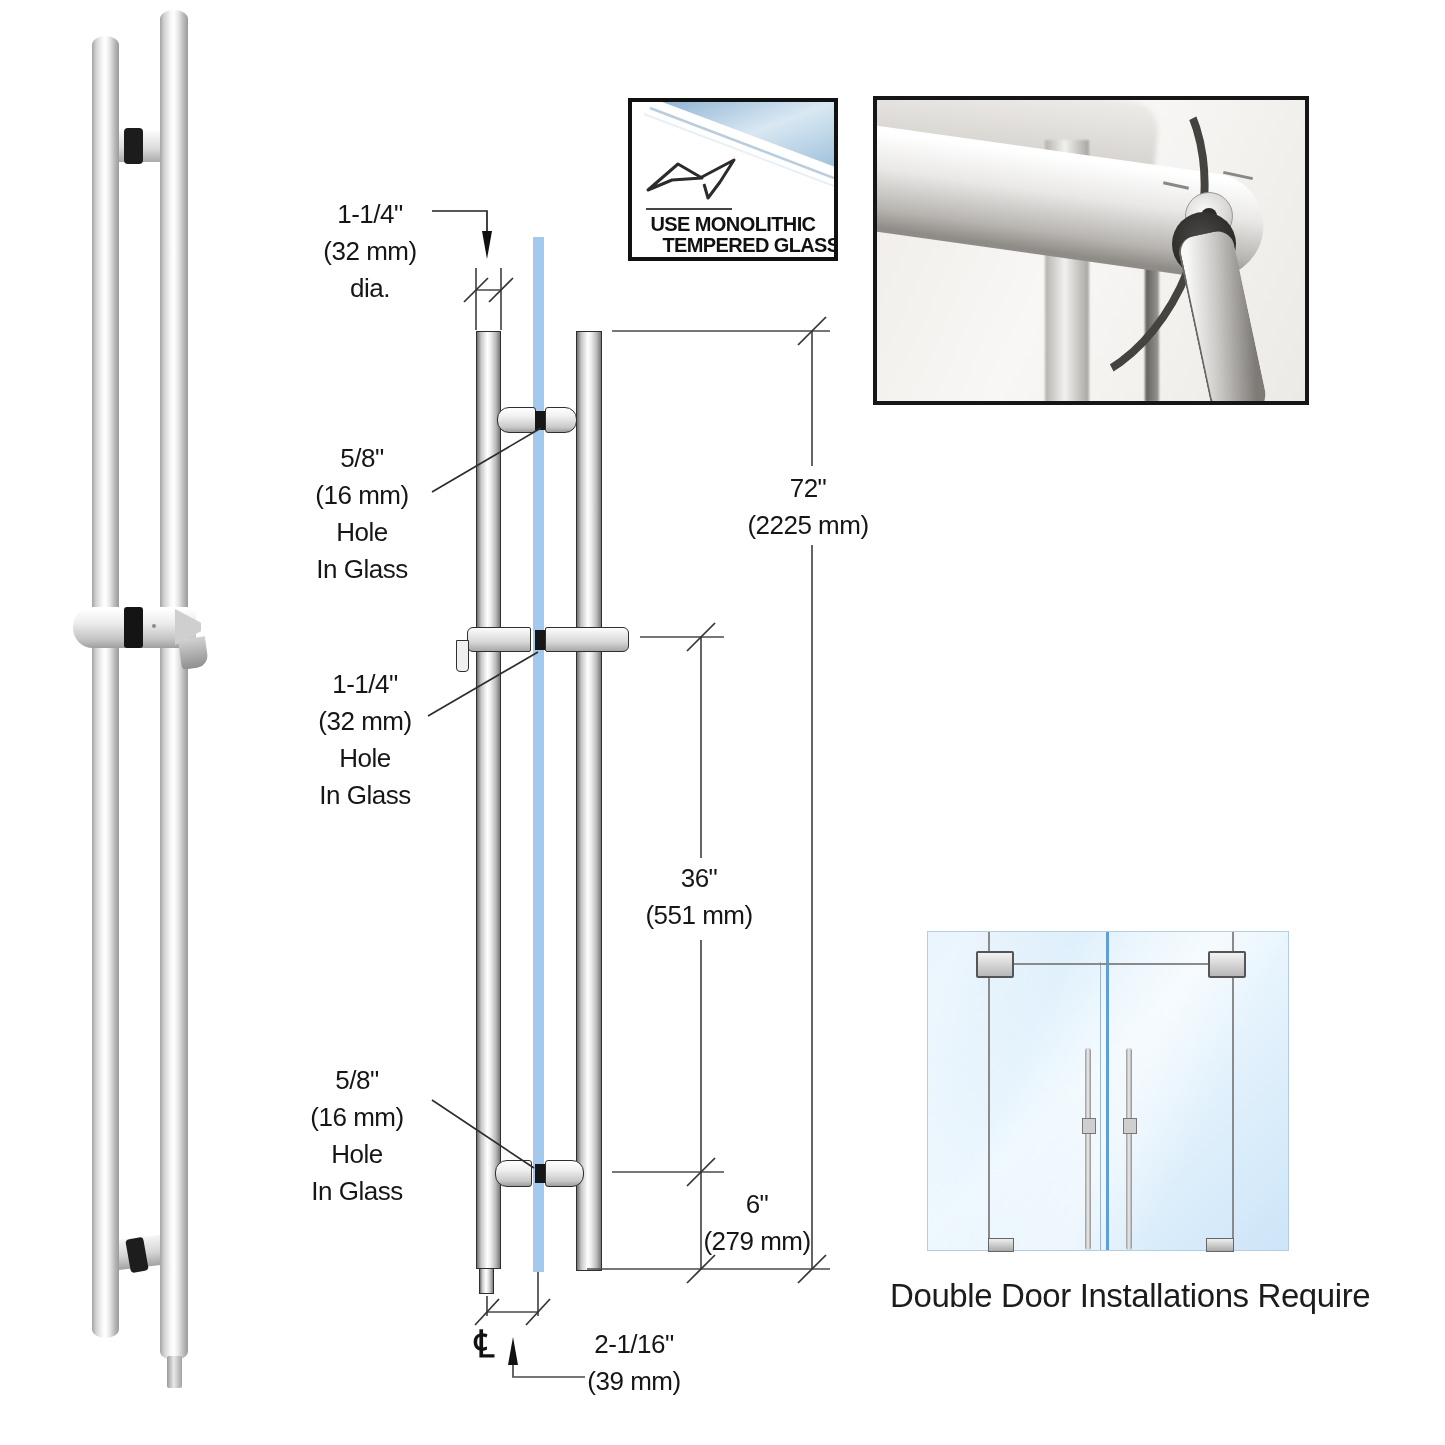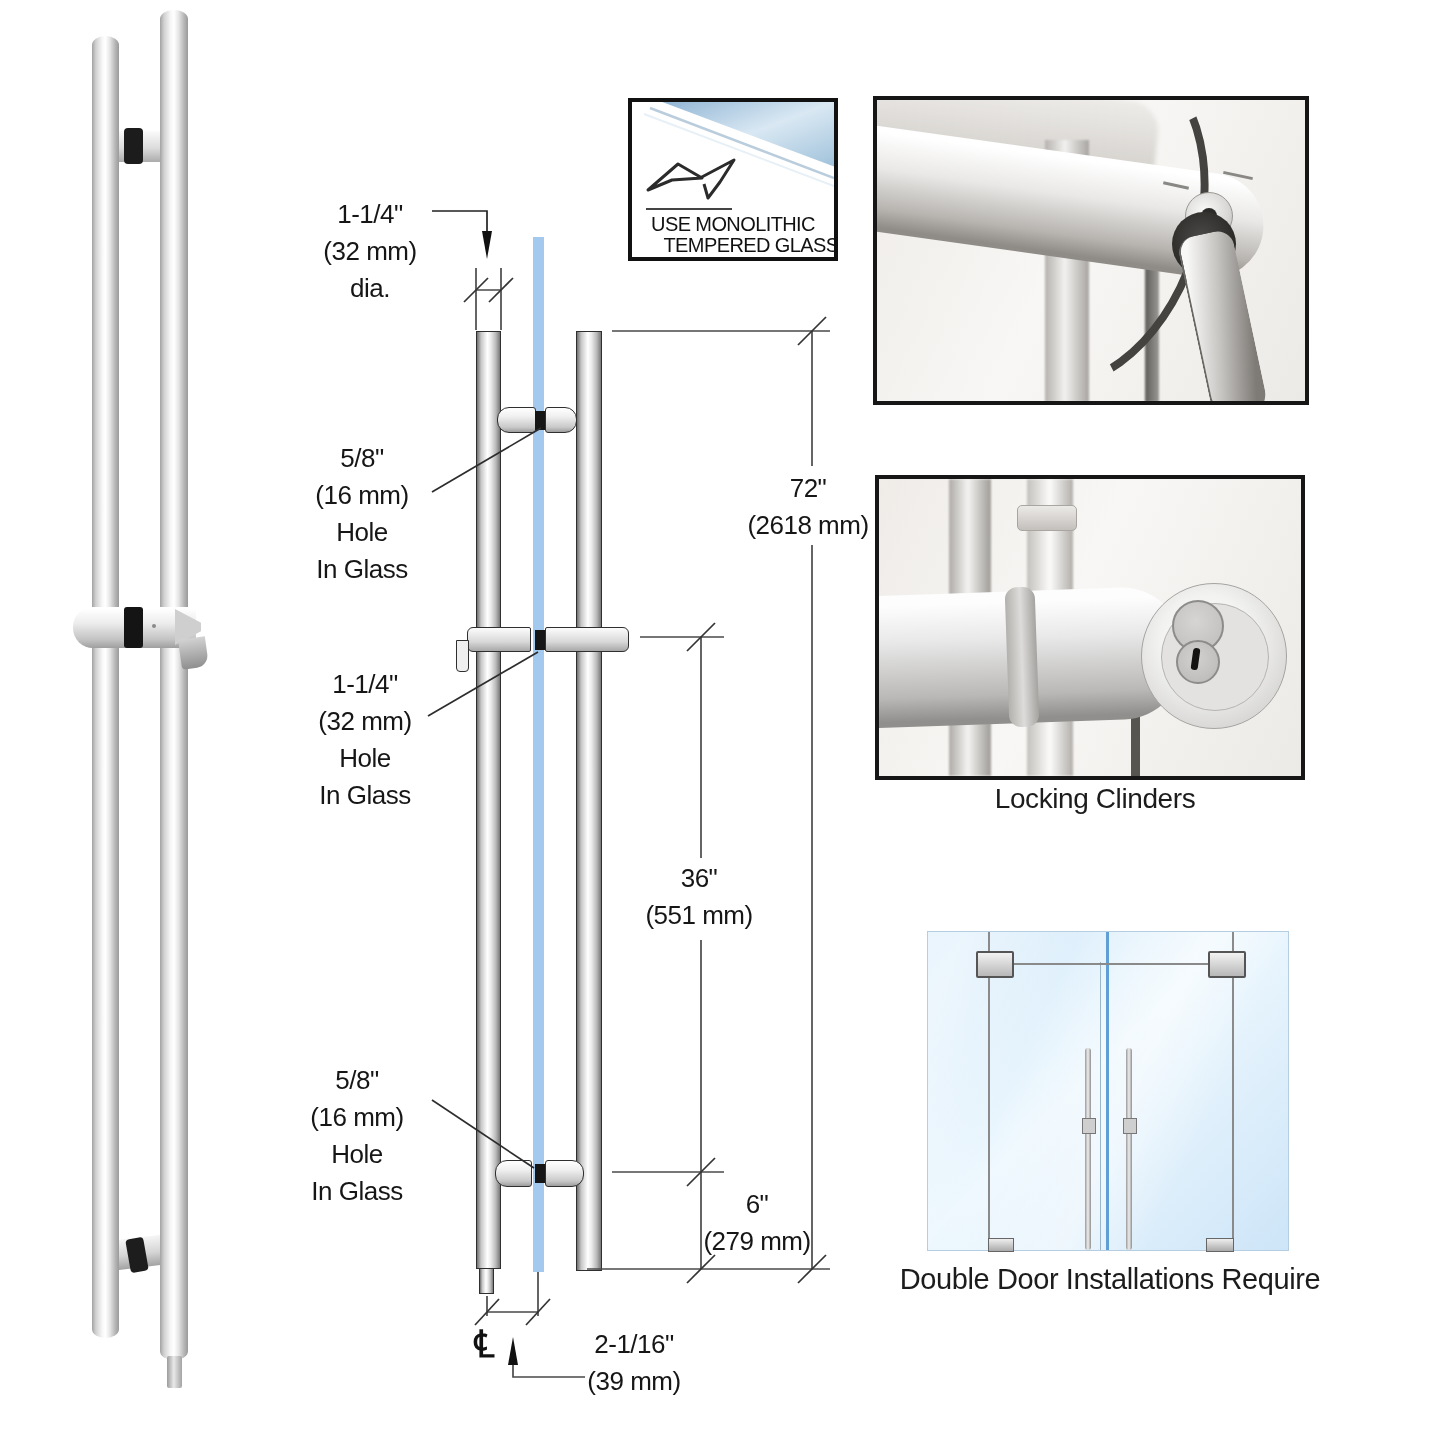--- a/index.html
+++ b/index.html
@@ -12,21 +12,21 @@
   .standoff-draw{background:linear-gradient(180deg,#ffffff 0%,#f0f0f0 35%,#c9c9c9 80%,#9d9d9d 100%);border:1.5px solid #2f2f2f;}
   .lock-draw{background:linear-gradient(180deg,#fcfcfc 0%,#d8d8d8 60%,#a8a8a8 100%);border:1.5px solid #2f2f2f;}
   .connector{background:#161616;}
   
   .dimtext{font-size:26px;line-height:37px;letter-spacing:-0.5px;text-align:center;color:#161616;white-space:nowrap;}
   .caption{font-size:28px;letter-spacing:-0.4px;color:#1c1c1c;text-align:center;white-space:nowrap;}
   .photo-frame{border:4px solid #161616;background:linear-gradient(115deg,#efece8 0%,#f8f7f5 45%,#eceae6 100%);overflow:hidden;}
   .blur1{filter:blur(1px);} .blur2{filter:blur(2px);}
   
   .badge{border:4px solid #111;background:#fff;overflow:hidden;}
-  .badge-text{font-weight:normal;font-size:20px;line-height:22px;letter-spacing:-0.6px;text-align:center;color:#111;white-space:nowrap;}
+  .badge-text{font-weight:bold;font-size:20px;line-height:22px;letter-spacing:-0.6px;text-align:center;color:#111;white-space:nowrap;}
 </style>
 </head>
 <body>
 
 <div id="canvas">
 
   <div class="abs" style="left:60px;top:0;width:250px;height:1400px;">
 
     <div class="abs" style="left:40px;top:131px;width:86px;height:31px;border-radius:15px;background:linear-gradient(180deg,#fbfbfb,#dcdcdc 55%,#ababab);z-index:1;"></div>
 
@@ -127,21 +127,21 @@
         <div>In Glass</div>
     </div>
     <div class="abs dimtext" style="left:7px;top:882px;width:140px;">
       <div>5/8"</div>
         <div>(16 mm)</div>
         <div>Hole</div>
         <div>In Glass</div>
     </div>
     <div class="abs dimtext" style="left:448px;top:290px;width:160px;">
       <div>72"</div>
-        <div>(2618 mm)</div>
+        <div>(2225 mm)</div>
     </div>
     <div class="abs dimtext" style="left:339px;top:680px;width:160px;">
       <div>36"</div>
         <div>(551 mm)</div>
     </div>
     <div class="abs dimtext" style="left:397px;top:1006px;width:160px;">
       <div>6"</div>
         <div>(279 mm)</div>
     </div>
     <div class="abs dimtext" style="left:274px;top:1146px;width:160px;">
@@ -186,51 +186,34 @@
       <div class="abs" style="left:286px;top:84px;width:26px;height:3px;background:#8a8885;transform:rotate(12deg);z-index:5;"></div>
       <div class="abs" style="left:346px;top:74px;width:30px;height:3px;background:#8a8885;transform:rotate(12deg);z-index:5;"></div>
       <div class="abs" style="left:308px;top:92px;width:46px;height:46px;border-radius:50%;background:radial-gradient(circle at 40% 40%,#fafafa,#d9d8d6 60%,#b5b3b0);border:1px solid #9a9894;z-index:5;">
         <div class="abs" style="left:15px;top:15px;width:16px;height:16px;border-radius:50%;background:#2c2b29;"></div>
       </div>
       <div class="abs" style="left:295px;top:112px;width:64px;height:64px;border-radius:50%;background:radial-gradient(circle at 45% 40%,#4a4947,#23221f 85%);z-index:5;"></div>
       <div class="abs" style="left:318px;top:132px;width:54px;height:190px;border-radius:26px 26px 40px 46px;background:linear-gradient(100deg,#f8f8f7 10%,#c6c4c1 45%,#7e7b77 85%);border-left:2px solid #6a6865;transform:rotate(-12deg);z-index:6;"></div>
     </div>
   </div>
 
-  <div class="abs" style="left:860px;top:475px;width:470px;height:355px;">
-    <div class="abs photo-frame" style="left:15px;top:0;width:422px;height:297px;">
-      <div class="abs blur1" style="left:70px;top:0;width:42px;height:297px;background:linear-gradient(90deg,#aeaba7,#f4f3f1 45%,#9f9c98);"></div>
-      <div class="abs blur1" style="left:148px;top:0;width:46px;height:297px;background:linear-gradient(90deg,#c4c1bd,#fbfbfa 50%,#b2afab);"></div>
-      <div class="abs" style="left:138px;top:26px;width:58px;height:24px;border-radius:5px;background:linear-gradient(180deg,#eceae7,#c3c0bc);border:1px solid #a9a6a2;"></div>
-      <div class="abs" style="left:252px;top:158px;width:9px;height:139px;background:#57554f;"></div>
-      <div class="abs" style="left:-15px;top:112px;width:320px;height:132px;border-radius:0 62px 62px 0;background:linear-gradient(180deg,#fdfdfd 8%,#e9e9e9 35%,#b9b8b6 78%,#908f8d 96%);transform:rotate(-2deg);"></div>
-      <div class="abs" style="left:128px;top:108px;width:30px;height:140px;border-radius:12px;background:linear-gradient(90deg,#b3b1ad,#dddcda 50%,#a5a3a0);transform:rotate(-2deg);"></div>
-      <div class="abs" style="left:262px;top:104px;width:144px;height:144px;border-radius:50%;background:radial-gradient(circle at 45% 40%,#ffffff 0%,#f2f2f1 40%,#d6d5d3 78%,#c0bfbd 100%);border:1px solid #a5a4a2;">
-        <div class="abs" style="left:19px;top:19px;width:106px;height:106px;border-radius:50%;background:#e3e2e0;border:1px solid #b5b4b2;"></div>
-        <div class="abs" style="left:30px;top:16px;width:48px;height:48px;border-radius:50%;background:radial-gradient(circle at 45% 40%,#d6d5d3,#bdbcba);border:2px solid #8d8c8a;"></div>
-        <div class="abs" style="left:34px;top:56px;width:40px;height:40px;border-radius:50%;background:radial-gradient(circle at 45% 40%,#d2d1cf,#b8b7b5);border:2px solid #8d8c8a;"></div>
-        <div class="abs" style="left:50px;top:64px;width:7px;height:22px;border-radius:3px;background:#141312;transform:rotate(8deg);"></div>
-      </div>
-    </div>
-    <div class="abs caption" style="left:0;top:308px;width:470px;">Locking Clinders</div>
-  </div>
 
   <div class="abs" style="left:890px;top:930px;width:440px;height:415px;">
     <div class="abs" style="left:38px;top:2px;width:360px;height:318px;background:linear-gradient(135deg,#cfe7f9 0%,#eef8fe 45%,#cde5f8 100%);outline:1px solid #b4cde0;">
       <div class="abs" style="left:0;top:0;width:100%;height:100%;background:linear-gradient(115deg,rgba(255,255,255,0.55) 8%,rgba(255,255,255,0) 30%,rgba(255,255,255,0.45) 55%,rgba(255,255,255,0) 72%);"></div>
       <div class="abs" style="left:60px;top:0;width:1.5px;height:318px;background:#8a8a8a;"></div>
       <div class="abs" style="left:304px;top:0;width:1.5px;height:318px;background:#8a8a8a;"></div>
       <div class="abs" style="left:178px;top:0;width:2.5px;height:318px;background:#5f9fd6;"></div>
       <div class="abs" style="left:172px;top:30px;width:1px;height:288px;background:#9ab4c8;"></div>
       <div class="abs" style="left:62px;top:31px;width:242px;height:1.5px;background:#8a8a8a;"></div>
       <div class="abs" style="left:48px;top:19px;width:34px;height:23px;background:linear-gradient(180deg,#f2f2f2,#b8b8b8);border:2px solid #555;border-radius:2px;"></div>
       <div class="abs" style="left:280px;top:19px;width:34px;height:23px;background:linear-gradient(180deg,#f2f2f2,#b8b8b8);border:2px solid #555;border-radius:2px;"></div>
       <div class="abs" style="left:60px;top:306px;width:24px;height:12px;background:linear-gradient(180deg,#eee,#aaa);border:1.5px solid #666;"></div>
       <div class="abs" style="left:278px;top:306px;width:26px;height:12px;background:linear-gradient(180deg,#eee,#aaa);border:1.5px solid #666;"></div>
       <div class="abs" style="left:157px;top:116px;width:6px;height:202px;border-radius:3px;background:linear-gradient(90deg,#9a9a9a,#efefef 50%,#8f8f8f);"></div>
       <div class="abs" style="left:154px;top:186px;width:12px;height:14px;background:#cfcfcf;border:1px solid #777;"></div>
       <div class="abs" style="left:198px;top:116px;width:6px;height:202px;border-radius:3px;background:linear-gradient(90deg,#9a9a9a,#efefef 50%,#8f8f8f);"></div>
       <div class="abs" style="left:195px;top:186px;width:12px;height:14px;background:#cfcfcf;border:1px solid #777;"></div>
     </div>
-    <div class="abs caption" style="left:0;top:332px;width:440px;font-size:29px;line-height:35px;">Double Door Installations Require</div>
+    <div class="abs caption" style="left:0;top:348px;width:440px;font-size:33px;line-height:35px;">Double Door Installations Require</div>
   </div>
 
 </div>
 
 </body></html>

